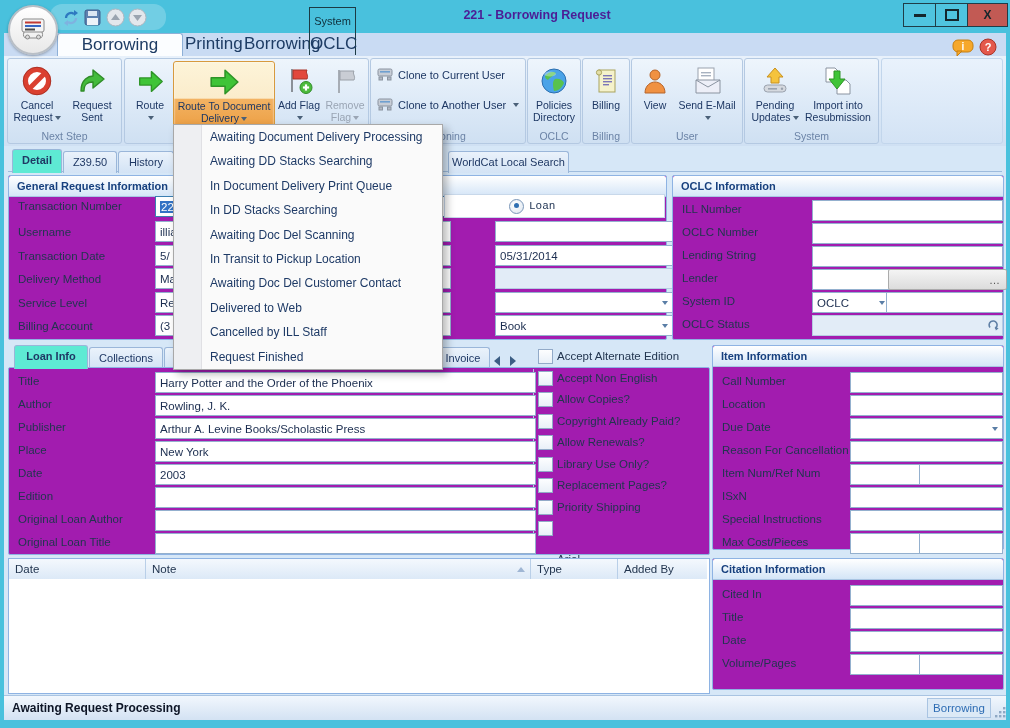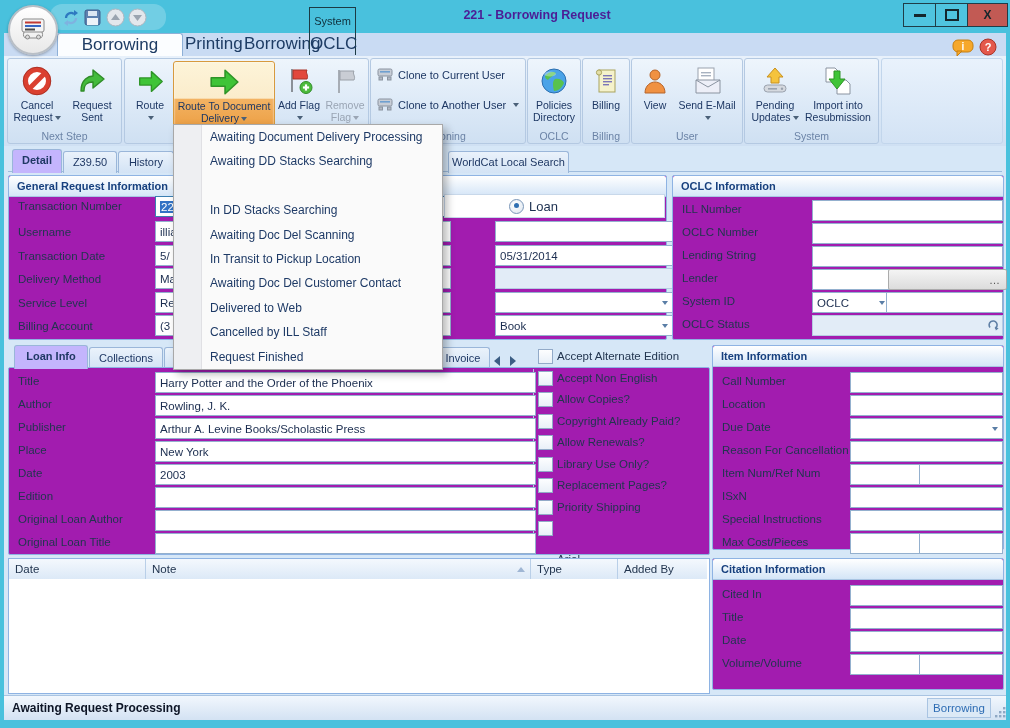--- a/index.html
+++ b/index.html
@@ -1,19 +1,19 @@
 <!DOCTYPE html>
 <html><head>
 <meta charset="utf-8">
 <style>
   html,body{margin:0;padding:0;}
   body{font-family:"Liberation Sans","DejaVu Sans",sans-serif;}
   #root{position:relative;width:1010px;height:728px;background:#49C1DD;overflow:hidden;}
   .abs{position:absolute;}
-  .txt{color:#1c3050;font-size:13px;white-space:nowrap;}
+  .txt{color:#1c3050;font-size:11px;white-space:nowrap;font-family:Liberation Mono, monospace;}
   
   .win-title{color:#4c1d95;font-size:12.5px;font-weight:700;text-align:center;padding-left:32px;}
   .tbtn{border:1px solid #1f3d47;background:#4fc4df;display:flex;align-items:center;justify-content:center;cursor:default;}
   .tbtn.close{background:#c25a54;}
   .glyph-min{width:12px;height:3px;background:#15262c;}
   .glyph-max{width:10px;height:8px;border:2px solid #15262c;background:transparent;}
   .glyph-x{font-weight:700;font-size:12px;color:#15262c;}
   .appcircle{width:46px;height:46px;border-radius:50%;background:linear-gradient(#ffffff,#e8e8e8);border:2px solid #b9bfc6;box-shadow:0 1px 3px rgba(0,0,0,.3);display:flex;align-items:center;justify-content:center;z-index:40;}
   .qatband{background:rgba(255,255,255,.22);border-radius:12px;}
   
@@ -28,21 +28,21 @@
   .bigbtn{position:absolute;top:2px;height:66px;display:flex;flex-direction:column;align-items:center;border-radius:3px;cursor:default;}
   .bigbtn .ic{height:36px;display:flex;align-items:center;justify-content:center;margin-top:2px;}
   .bb-label{font-size:10.5px;line-height:12px;color:#1e3864;text-align:center;}
   .bigbtn.disabled .bb-label{color:#9aa5b4;}
   .bigbtn.hl{background:linear-gradient(#fdf4d9 0%,#fbeccb 55%,#f3b363 56%,#ec9f44 100%);border:1px solid #d79a3e;box-shadow:inset 0 0 2px #fff;}
   .smallbtn{position:absolute;height:24px;display:flex;align-items:center;gap:5px;font-size:11px;color:#1e3864;cursor:default;}
   .dar{display:inline-block;width:0;height:0;border-left:3px solid transparent;border-right:3px solid transparent;border-top:4px solid #4a6078;vertical-align:middle;margin-left:2px;}
   
   .content{background:#d6e7f7;}
   .dtab{position:absolute;height:21px;line-height:21px;text-align:center;font-size:11px;color:#1f3864;background:linear-gradient(#eaf2fb,#d3e3f5);border:1px solid #9ab6d9;border-bottom:none;border-radius:3px 3px 0 0;}
-  .dtab.sel{background:#c4b5fd;font-weight:700;height:23px;z-index:5;}
+  .dtab.sel{background:#5eead4;font-weight:700;height:23px;z-index:5;}
   .panel{border:1px solid #8eb3e3;border-radius:2px;background:#a21caf;}
   .panel-h{position:absolute;left:0;right:0;top:0;height:20px;background:linear-gradient(#ffffff,#d4e5f7);border-bottom:1px solid #a9c4e2;color:#17407e;font-size:11px;font-weight:700;line-height:20px;padding-left:8px;border-radius:2px 2px 0 0;}
   .lbl{position:absolute;font-size:11.5px;color:#22354f;white-space:nowrap;}
   .field{position:absolute;background:#fff;border:1px solid #94b0ce;font-size:11.5px;color:#1b2d4f;display:flex;align-items:center;padding:0 4px;overflow:hidden;white-space:nowrap;}
   .field.focus{border-color:#3c7fb1;}
   .field.disabled{background:#e2ecf7;border-color:#b6cbe2;}
   .sel-text{background:#3272c4;color:#fff;padding:0 1px;}
   .combo-ar{position:absolute;right:4px;top:50%;margin-top:-2px;width:0;height:0;border-left:3.5px solid transparent;border-right:3.5px solid transparent;border-top:4.5px solid #5a7ea6;}
   .radio{width:13px;height:13px;border-radius:50%;border:1px solid #7a96b8;background:radial-gradient(circle at 40% 35%,#fff,#dce6f0);position:relative;}
   .radio .dot{position:absolute;left:3.5px;top:3.5px;width:5px;height:5px;border-radius:50%;background:#2f6fb2;}
@@ -516,21 +516,21 @@
     <div class="th" style="left:609px;width:89px;border-right:none;">Added By</div>
     <span class="sort-asc" style="left:508px;top:8px;"></span>
   </div>
 
   <div class="abs panel" style="left:712px;top:558px;width:290px;height:130px;">
     <div class="panel-h">Citation Information</div>
   </div>
   <div class="lbl" style="left:722px;top:588px;">Cited In</div>
   <div class="lbl" style="left:722px;top:611px;">Title</div>
   <div class="lbl" style="left:722px;top:634px;">Date</div>
-  <div class="lbl" style="left:722px;top:657px;">Volume/Volume</div>
+  <div class="lbl" style="left:722px;top:657px;">Volume/Pages</div>
   <div class="field" style="left:850px;top:585px;width:143px;height:19px;"></div>
   <div class="field" style="left:850px;top:608px;width:143px;height:19px;"></div>
   <div class="field" style="left:850px;top:631px;width:143px;height:19px;"></div>
   <div class="field" style="left:850px;top:654px;width:62px;height:19px;"></div>
   <div class="field" style="left:919px;top:654px;width:74px;height:19px;"></div>
 
   <div class="abs statusbar" style="left:4px;top:695px;width:1002px;height:24px;">
     <span class="abs" style="left:8px;top:5px;font-size:12px;font-weight:700;color:#0d1526;white-space:nowrap;">Awaiting Request Processing</span>
     <span class="abs" style="left:923px;top:2px;width:62px;height:18px;background:#dce9f6;border:1px solid #a9c4e2;color:#2e6db4;font-size:11.5px;text-align:center;line-height:18px;">Borrowing</span>
     <span class="abs" style="left:990px;top:8px;">
@@ -542,20 +542,21 @@
         <rect x="5" y="9" width="2.4" height="2.4" fill="#8fa8c4"></rect>
         <rect x="1" y="9" width="2.4" height="2.4" fill="#8fa8c4"></rect>
       </svg>
     </span>
   </div>
 
   <div class="abs menu" style="left:173px;top:124px;width:268px;height:244px;">
     <div class="gutter"></div>
     <div class="mitem" style="top:0px;">Awaiting Document Delivery Processing</div>
     <div class="mitem" style="top:24.4px;">Awaiting DD Stacks Searching</div>
+    <div class="mitem" style="top:48.8px;">In Document Delivery Print Queue</div>
     <div class="mitem" style="top:73.2px;">In DD Stacks Searching</div>
     <div class="mitem" style="top:97.6px;">Awaiting Doc Del Scanning</div>
     <div class="mitem" style="top:122px;">In Transit to Pickup Location</div>
     <div class="mitem" style="top:146.4px;">Awaiting Doc Del Customer Contact</div>
     <div class="mitem" style="top:170.8px;">Delivered to Web</div>
     <div class="mitem" style="top:195.2px;">Cancelled by ILL Staff</div>
     <div class="mitem" style="top:219.6px;">Request Finished</div>
   </div>
 
 </div>

